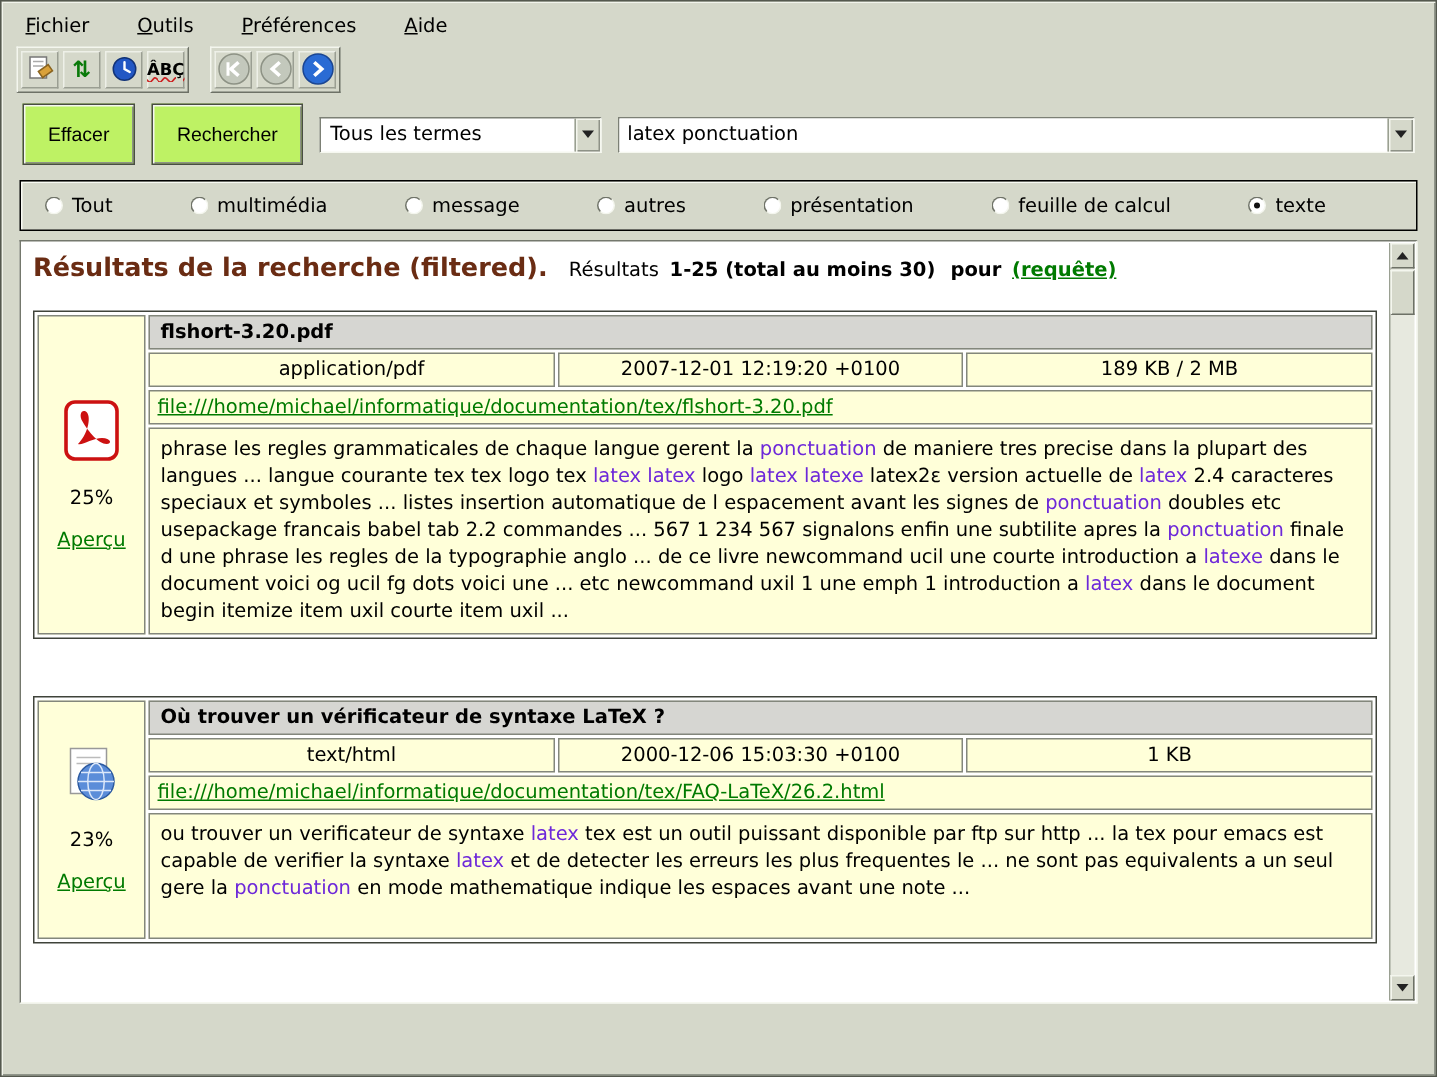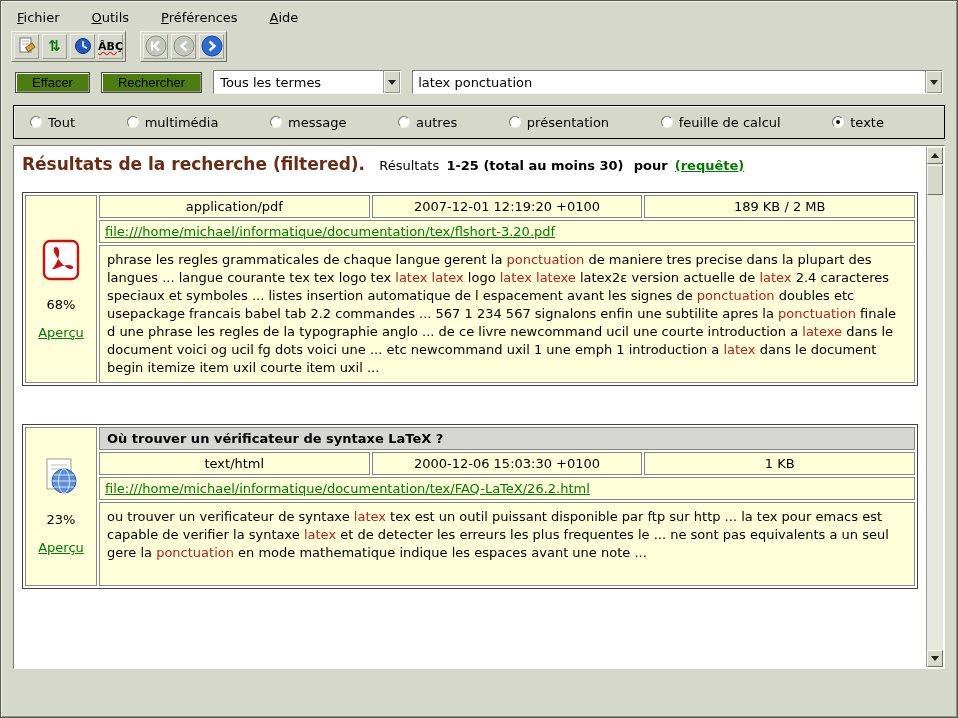--- a/index.html
+++ b/index.html
@@ -37,21 +37,21 @@
   .tb-group { display: flex; gap: 3px; padding: 2px; background: #d5d8ca;
     border: 1px solid; border-color: #f4f6ee #6d7166 #6d7166 #f4f6ee; }
   .tb-btn { width: 25px; height: 25px; display: flex; align-items: center; justify-content: center;
     background: #d5d8ca; border: 1px solid; border-color: #eef0e8 #9a9e92 #9a9e92 #eef0e8; }
   .update-glyph { color: #0a7a0a; font-weight: bold; font-size: 15px; line-height: 1; }
   .abc-glyph { font-size: 11px; font-weight: bold; letter-spacing: 0px;
     text-decoration: underline; text-decoration-style: wavy; text-decoration-color: #c22; }
 
   
   .searchrow { flex: 0 0 26px; display: flex; align-items: center; margin: 6px 10px 0 10px; gap: 11px; }
-  .btn { height: 21px; padding: 0 16px; background: #4d7c0f; font-size: 13px;
+  .btn { height: 41px; padding: 0 16px; background: #bef264; font-size: 13px;
     border: 1px solid #494d44; box-shadow: inset 1px 1px 0 #f4f6ee, inset -1px -1px 0 #8e9287;
     display: inline-flex; align-items: center; white-space: nowrap; }
   .combo { height: 24px; width: 188px; background: #fff; display: flex; align-items: stretch;
     border: 1px solid; border-color: #7c8075 #f6f8f0 #f6f8f0 #7c8075; }
   .combo-text { flex: 1; display: flex; align-items: center; padding: 0 6px; white-space: nowrap; overflow: hidden; }
   .combo-arrow { width: 17px; flex: 0 0 17px; background: #d5d8ca; border-left: 1px solid #9aa092;
     box-shadow: inset 1px 1px 0 #f4f6ee, inset -1px -1px 0 #8e9287;
     display: flex; align-items: center; justify-content: center; }
   .tri-down { width: 0; height: 0; border-left: 4px solid transparent; border-right: 4px solid transparent;
     border-top: 5px solid #222; }
@@ -89,21 +89,21 @@
     display: flex; flex-direction: column; align-items: center; justify-content: center; gap: 13px; }
   .relevance { font-size: 13px; }
   .preview-link { font-size: 13px; }
   .res-right { flex: 1; display: flex; flex-direction: column; gap: 2px; min-width: 0; }
   .res-title { background: #d6d6d2; border: 1px solid #83877c; font-weight: bold; padding: 3px 7px; }
   .res-meta { display: flex; gap: 2px; }
   .meta-cell { flex: 1; background: #ffffd9; border: 1px solid #83877c; text-align: center; padding: 3px 0; }
   .res-url { background: #ffffd9; border: 1px solid #83877c; padding: 3px 5px; white-space: nowrap; overflow: hidden; }
   .res-abstract { background: #ffffd9; border: 1px solid #83877c; padding: 5px 7px; line-height: 18px;
     min-height: 84px; flex: 1; }
-  .hl { color: #b91c1c; }
+  .hl { color: #6d28d9; }
 
   
   .v-scrollbar { position: absolute; top: 1px; right: 1px; bottom: 1px; width: 17px;
     background: #e7e9df; border-left: 1px solid #9aa092; display: flex; flex-direction: column; }
   .sb-btn { height: 17px; flex: 0 0 17px; background: #d5d8ca;
     border: 1px solid; border-color: #f4f6ee #6d7166 #6d7166 #f4f6ee;
     display: flex; align-items: center; justify-content: center; }
   .sb-thumb { height: 30px; flex: 0 0 30px; margin-top: 1px; background: #d5d8ca;
     border: 1px solid; border-color: #f4f6ee #6d7166 #6d7166 #f4f6ee; }
   .sb-spacer { flex: 1; }
@@ -229,24 +229,25 @@
       </div>
 
       <div class="result">
         <div class="res-left">
           <div>
             <svg width="38" height="42" viewBox="0 0 38 42">
                 <rect x="2" y="2" width="34" height="38" rx="6" fill="#fff" stroke="#c11" stroke-width="2.4"></rect>
                 <path d="M10 30 C 16 24, 19 13, 16 9 C 13 6, 10 10, 13 15 C 17 22, 24 30, 29 30 C 33 30, 32 26, 26 26 C 20 26, 13 31, 10 30 Z" fill="#c11"></path>
               </svg>
           </div>
-          <div class="relevance">68%</div>
+          <div class="relevance">25%</div>
           <a class="green-link preview-link">Aperçu</a>
         </div>
         <div class="res-right">
+          <div class="res-title">flshort-3.20.pdf</div>
           <div class="res-meta">
             <div class="meta-cell">application/pdf</div>
             <div class="meta-cell">2007-12-01 12:19:20 +0100</div>
             <div class="meta-cell">189 KB / 2 MB</div>
           </div>
           <div class="res-url">
             <a class="green-link">file:///home/michael/informatique/documentation/tex/flshort-3.20.pdf</a>
           </div>
           <div class="res-abstract"><span>phrase les regles grammaticales de chaque langue gerent la </span><span class="hl">ponctuation</span><span> de maniere tres precise dans la plupart des langues ... langue courante tex tex logo tex </span><span class="hl">latex latex</span><span> logo </span><span class="hl">latex latexe</span><span> latex2ε version actuelle de </span><span class="hl">latex</span><span> 2.4 caracteres speciaux et symboles ... listes insertion automatique de l espacement avant les signes de </span><span class="hl">ponctuation</span><span> doubles etc usepackage francais babel tab 2.2 commandes ... 567 1 234 567 signalons enfin une subtilite apres la </span><span class="hl">ponctuation</span><span> finale d une phrase les regles de la typographie anglo ... de ce livre newcommand ucil une courte introduction a </span><span class="hl">latexe</span><span> dans le document voici og ucil fg dots voici une ... etc newcommand uxil 1 une emph 1 introduction a </span><span class="hl">latex</span><span> dans le document begin itemize item uxil courte item uxil ...</span></div>
         </div>

